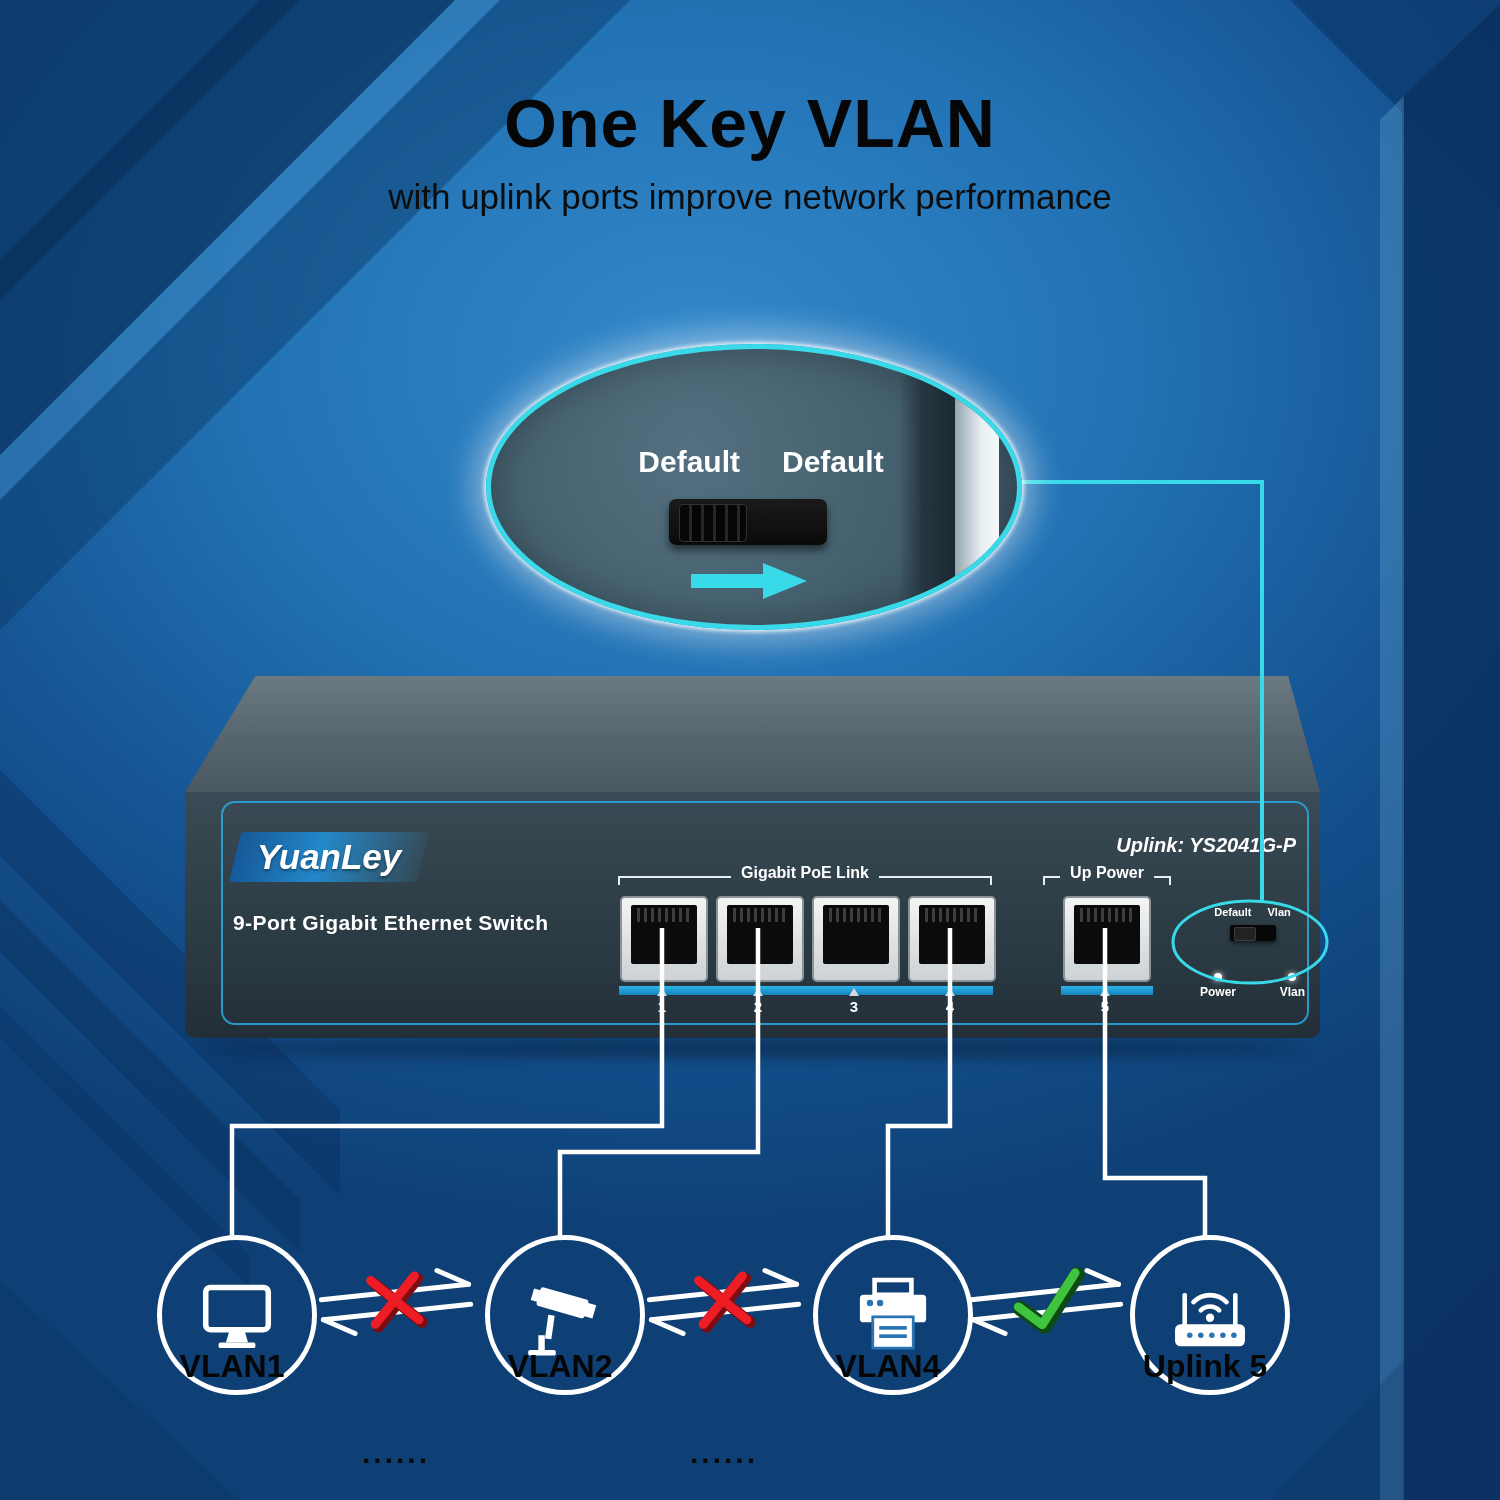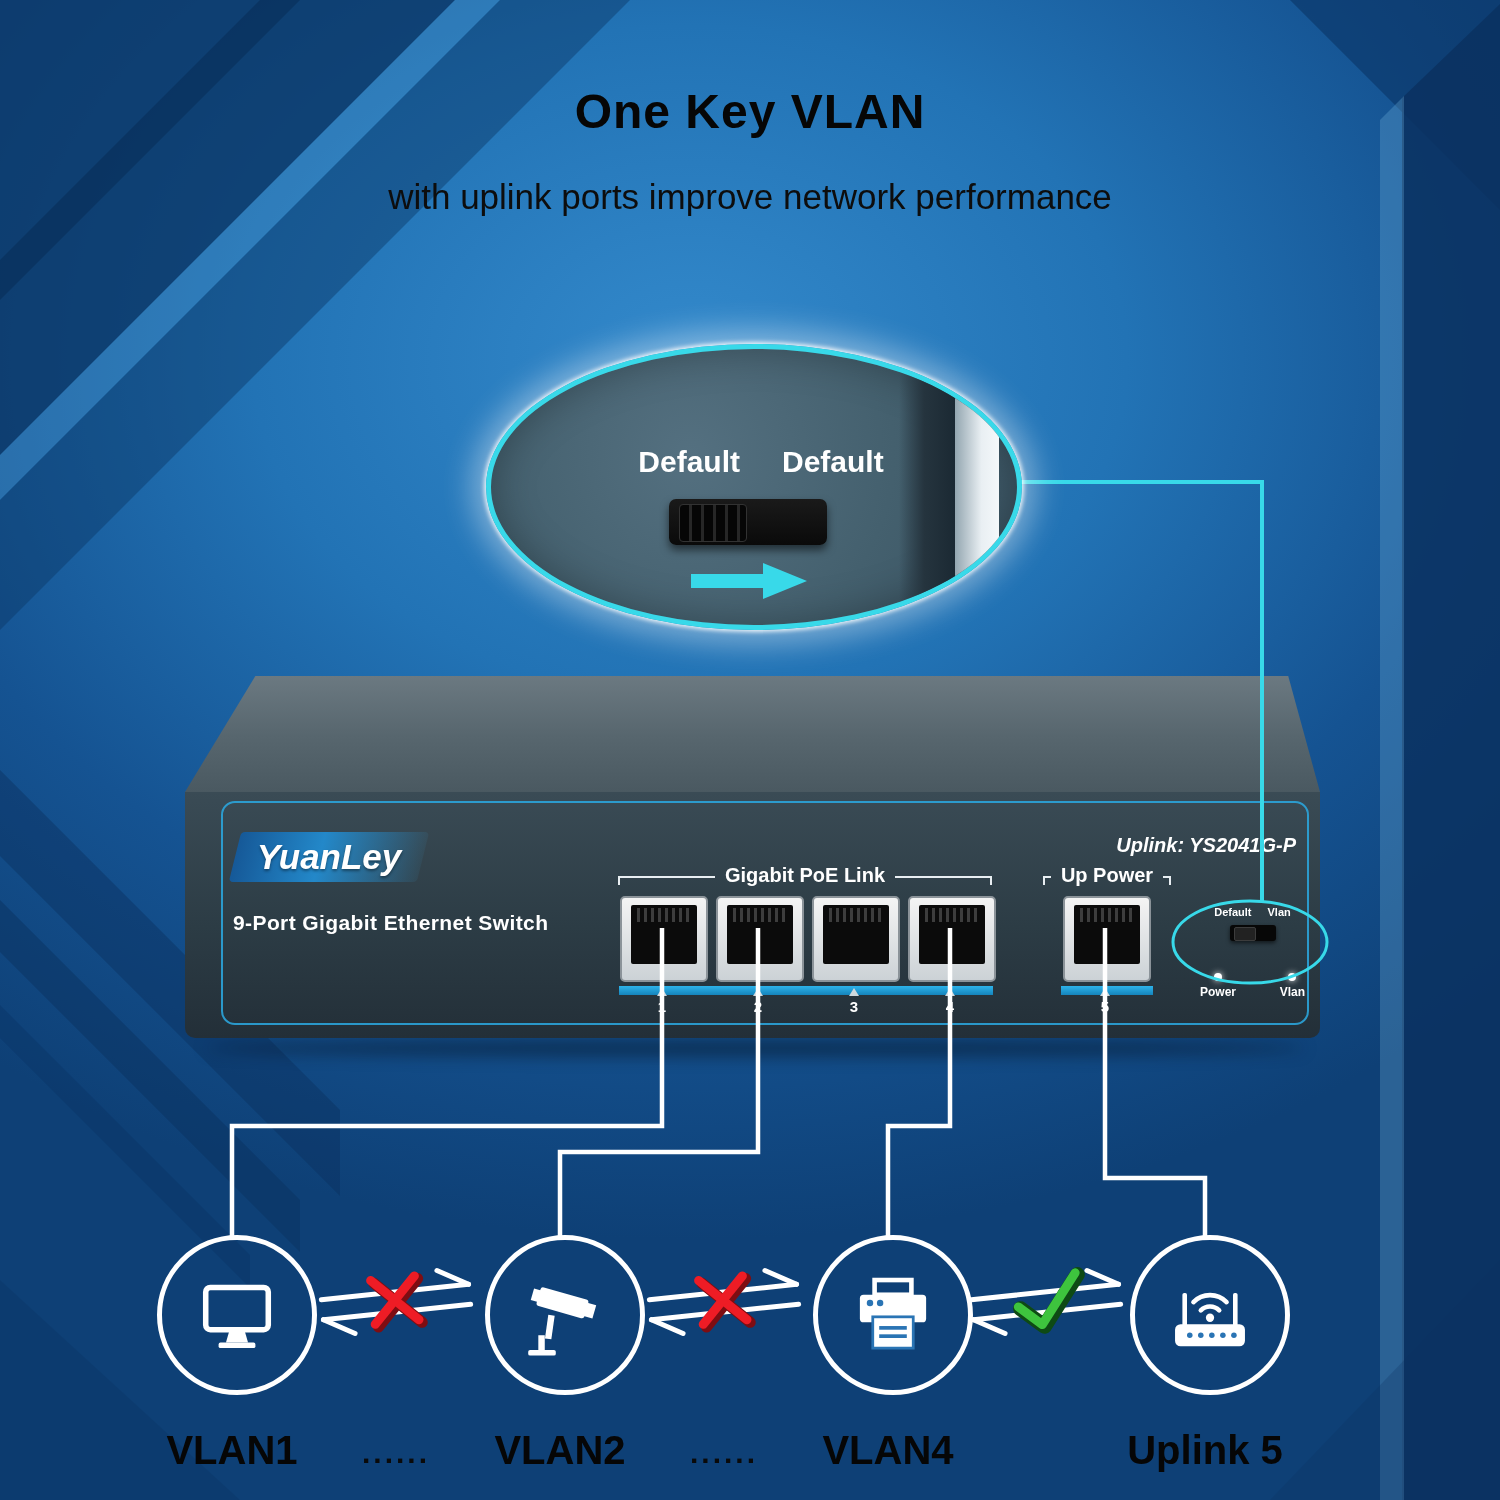--- a/index.html
+++ b/index.html
@@ -5,21 +5,21 @@
   html,body{margin:0;padding:0;background:#0b3564;}
   #canvas{
     position:relative;width:1500px;height:1500px;overflow:hidden;
     font-family:"Liberation Sans",sans-serif;
     background:radial-gradient(1150px 880px at 46% 24%, #3389cb 0%, #2273b5 38%, #155392 70%, #0e4076 100%);
   }
   .bg-stripes{position:absolute;inset:0;z-index:0;}
 
   
   .title{position:absolute;top:84px;left:0;width:100%;text-align:center;
-    font-size:48px;font-weight:bold;color:#060606;letter-spacing:1px;z-index:2;}
+    font-size:68px;font-weight:bold;color:#060606;letter-spacing:1px;z-index:2;}
   .subtitle{position:absolute;top:174px;left:0;width:100%;text-align:center;
     font-size:35px;color:#0d0d0d;line-height:1.32;z-index:2;}
 
   
   .callout{position:absolute;left:486px;top:344px;width:526px;height:276px;border-radius:50%;
     border:5px solid #38d9e9;overflow:hidden;z-index:6;
     background:radial-gradient(circle at 38% 38%, #547080 0%, #44606e 55%, #395261 100%);
     box-shadow:0 0 4px 2px rgba(255,255,255,.85), 0 0 30px 14px rgba(255,255,255,.4), inset 0 0 40px rgba(0,0,0,.28);}
   .callout .band-dark{position:absolute;right:62px;top:-20px;bottom:-20px;width:56px;
     background:linear-gradient(90deg, rgba(26,38,48,0) 0%, #25343e 45%, #1b2933 100%);}
@@ -43,21 +43,21 @@
   .device-shadow{position:absolute;left:205px;top:1040px;width:1100px;height:16px;z-index:1;
     background:rgba(4,14,26,.5);filter:blur(8px);border-radius:50%;}
   .panel-frame{position:absolute;left:36px;top:9px;right:11px;bottom:13px;
     border:2px solid #2ba4da;border-radius:14px;opacity:.9;}
   .logo-wrap{position:absolute;left:50px;top:40px;width:188px;height:50px;transform:skewX(-14deg);border-radius:4px;
     background:linear-gradient(90deg, rgba(20,90,156,.95) 0%, #2388c9 45%, rgba(60,163,218,.08) 100%);}
   .logo-text{transform:skewX(14deg);display:block;text-align:center;line-height:50px;
     color:#fff;font-size:35px;font-weight:bold;font-style:italic;text-shadow:0 2px 3px rgba(0,0,0,.4);}
   .device-desc{position:absolute;left:48px;top:114px;color:#fff;font-size:21px;font-weight:bold;line-height:34px;letter-spacing:.4px;}
   .device-model{position:absolute;right:24px;top:42px;color:#fff;font-size:20px;font-weight:bold;font-style:italic;}
-  .group-label{position:absolute;top:72px;display:flex;align-items:flex-start;color:#fff;font-weight:bold;font-size:20px;white-space:nowrap;}
+  .group-label{position:absolute;top:72px;display:flex;align-items:flex-start;color:#fff;font-weight:bold;font-size:16px;white-space:nowrap;}
   .group-label .line{flex:1;height:9px;border-top:2px solid #e8eef2;position:relative;margin-top:12px;}
   .group-label .line.l::before{content:"";position:absolute;left:0;top:-2px;width:2px;height:9px;background:#e8eef2;}
   .group-label .line.r::before{content:"";position:absolute;right:0;top:-2px;width:2px;height:9px;background:#e8eef2;}
   .group-label .txt{padding:0 10px;}
   .label-poe{left:433px;width:374px;}
   .label-uplink{left:858px;width:128px;}
   .rj45{position:absolute;top:104px;width:84px;height:82px;border-radius:5px;
     background:linear-gradient(180deg,#f4f4f4,#ccd2d6);border:2px solid #8b9399;}
   .rj45-cavity{position:absolute;left:9px;right:9px;top:7px;bottom:16px;background:#0b0b0b;border-radius:2px;}
   .rj45-pins{position:absolute;left:6px;right:6px;top:3px;height:14px;
@@ -79,22 +79,22 @@
   .led-dot{width:8px;height:8px;border-radius:50%;background:#fff;box-shadow:0 0 6px rgba(255,255,255,.9);}
   .led-label{color:#fff;font-size:12px;font-weight:bold;}
 
   
   .fg-lines{position:absolute;inset:0;z-index:5;pointer-events:none;}
 
   
   .endpoint{position:absolute;top:1235px;width:150px;height:150px;border:5px solid #fff;border-radius:50%;
     display:flex;align-items:center;justify-content:center;z-index:3;}
   .ep-1{left:157px;} .ep-2{left:485px;} .ep-3{left:813px;} .ep-4{left:1130px;}
-  .ep-label{position:absolute;top:1428px;width:220px;text-align:center;
-    font-size:40px;font-weight:bold;color:#060606;z-index:3;}
+  .ep-label{position:absolute;top:1348px;width:220px;text-align:center;
+    font-size:32px;font-weight:bold;color:#060606;z-index:3;}
   .lbl-1{left:122px;} .lbl-2{left:450px;} .lbl-3{left:778px;} .lbl-4{left:1095px;}
   .conn{position:absolute;top:1262px;width:180px;height:80px;z-index:3;transform:rotate(-6deg);}
   .conn-1{left:306px;} .conn-2{left:634px;} .conn-3{left:956px;}
   .dots{position:absolute;top:1436px;width:160px;text-align:center;
     font-size:30px;font-weight:bold;color:#0a0a0a;letter-spacing:3px;z-index:3;}
   .dots-1{left:316px;} .dots-2{left:644px;}
 </style>
 </head>
 <body>
 

